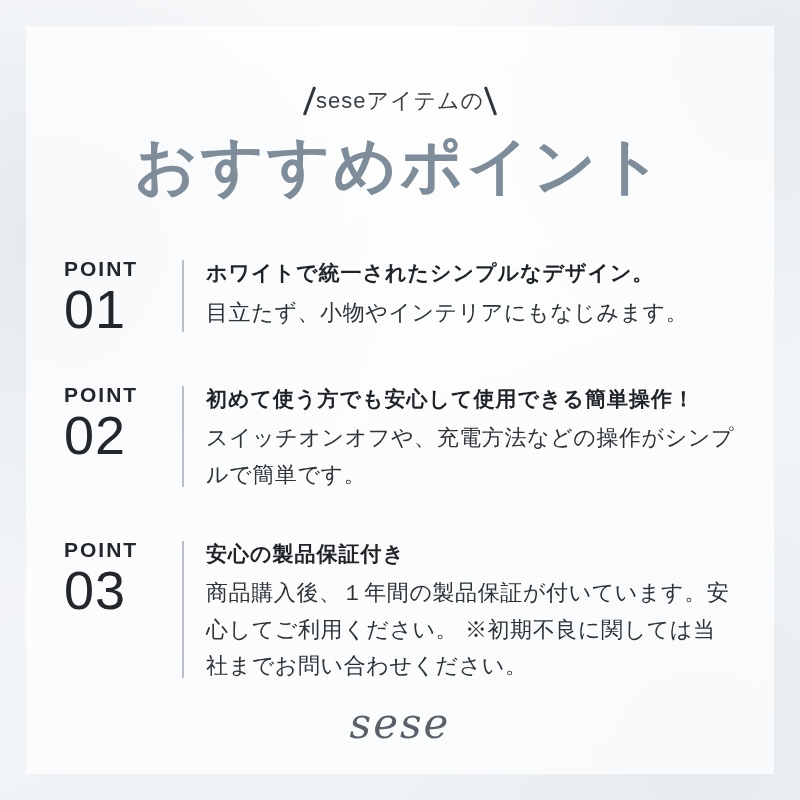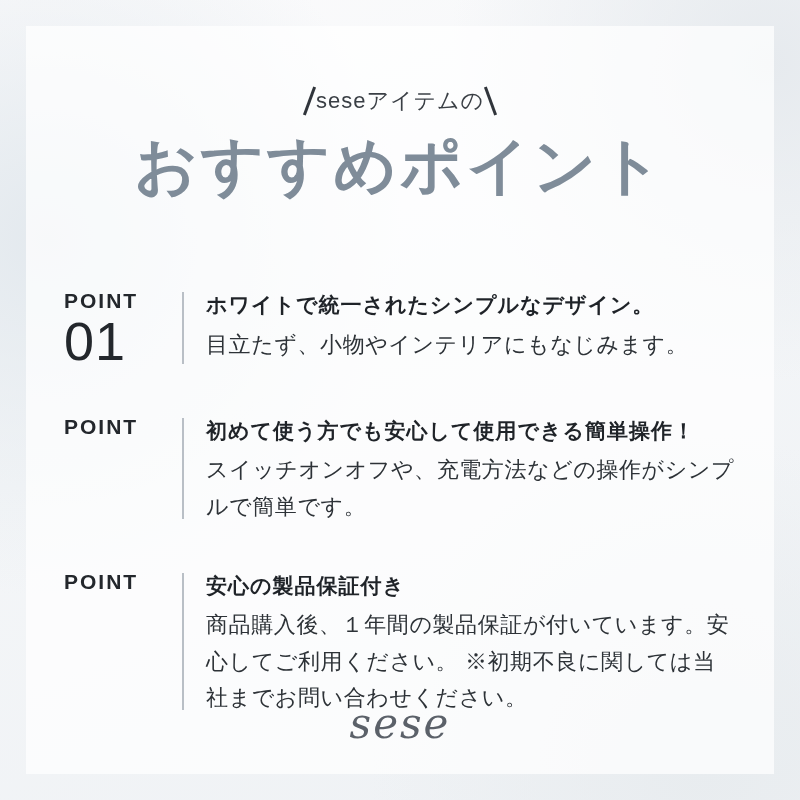--- a/index.html
+++ b/index.html
@@ -67,21 +67,21 @@
     margin-top: 16px;
     font-size: 62px;
     letter-spacing: 3px;
     font-weight: 700;
     color: #7f8c99;
     line-height: 1.1;
   }
 
   
   .points {
-    margin-top: 86px;
+    margin-top: 54px;
   }
   .point-row {
     display: flex;
     align-items: flex-start;
     margin-bottom: 42px;
   }
   .point-num-col {
     width: 118px;
     flex: 0 0 118px;
     text-align: left;
@@ -174,31 +174,33 @@
         <div class="divider"></div>
         <div class="point-text-col">
           <div class="point-title">ホワイトで統一されたシンプルなデザイン。</div>
           <div class="point-desc">目立たず、小物やインテリアにもなじみます。</div>
         </div>
       </div>
 
       <div class="point-row">
         <div class="point-num-col">
           <div class="point-label">POINT</div>
+          <div class="point-number">02</div>
         </div>
         <div class="divider"></div>
         <div class="point-text-col">
           <div class="point-title">初めて使う方でも安心して使用できる簡単操作！</div>
           <div class="point-desc">スイッチオンオフや、充電方法などの操作がシンプルで簡単です。</div>
         </div>
       </div>
 
       <div class="point-row">
         <div class="point-num-col">
           <div class="point-label">POINT</div>
+          <div class="point-number">03</div>
         </div>
         <div class="divider"></div>
         <div class="point-text-col">
           <div class="point-title">安心の製品保証付き</div>
           <div class="point-desc">商品購入後、１年間の製品保証が付いています。安心してご利用ください。
 ※初期不良に関しては当社までお問い合わせください。</div>
         </div>
       </div>
 
     </div>

